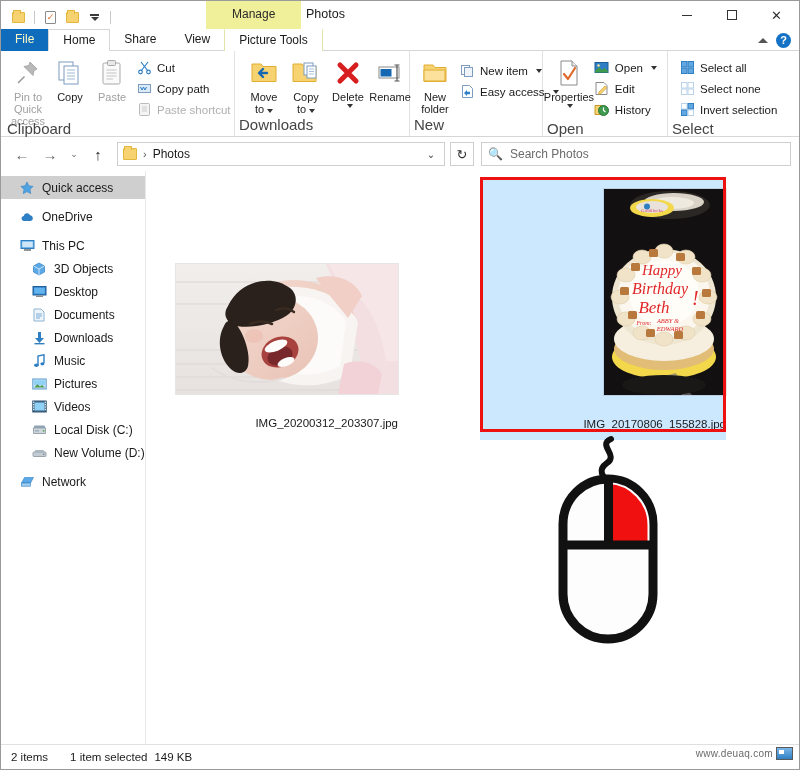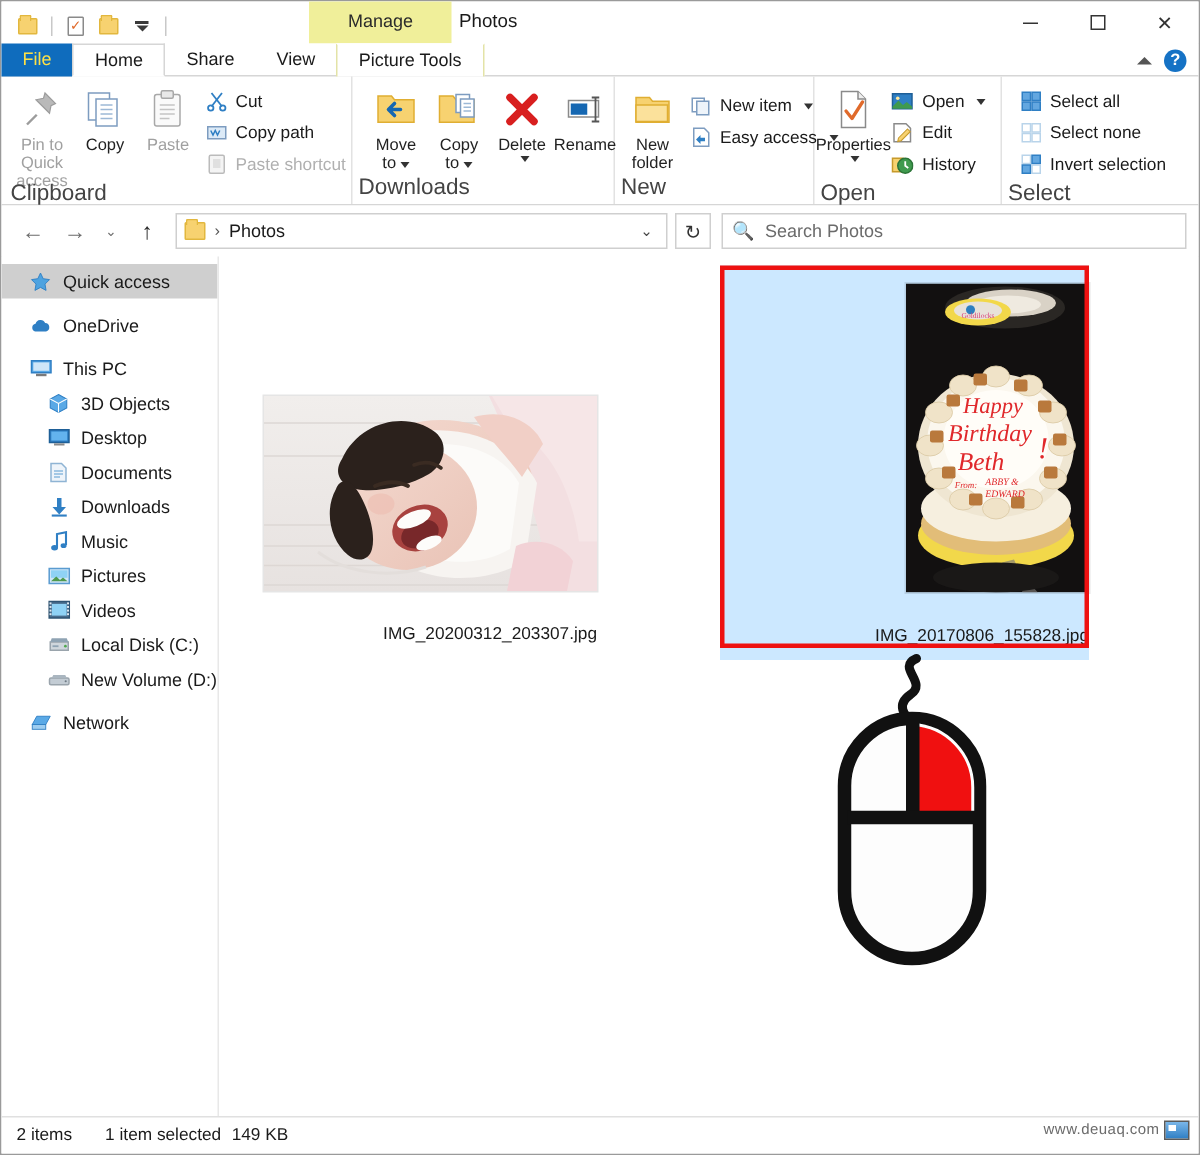--- a/index.html
+++ b/index.html
@@ -112,21 +112,21 @@
   }
   .tab {
     font-size: 12px;
     color: #1a1a1a;
     padding: 3px 14px 0 14px;
     height: 22px;
     white-space: nowrap;
   }
   .tab.file {
     background: #0f6cbd;
-    color: #fde047;
+    color: #fef9c3;
     padding: 3px 14px 0 14px;
   }
   .tab.active {
     background: #fff;
     border: 1px solid #d6d6d6;
     border-bottom: 1px solid #fff;
     margin-bottom: -1px;
   }
   .tab.ctx {
     background: #fff;

